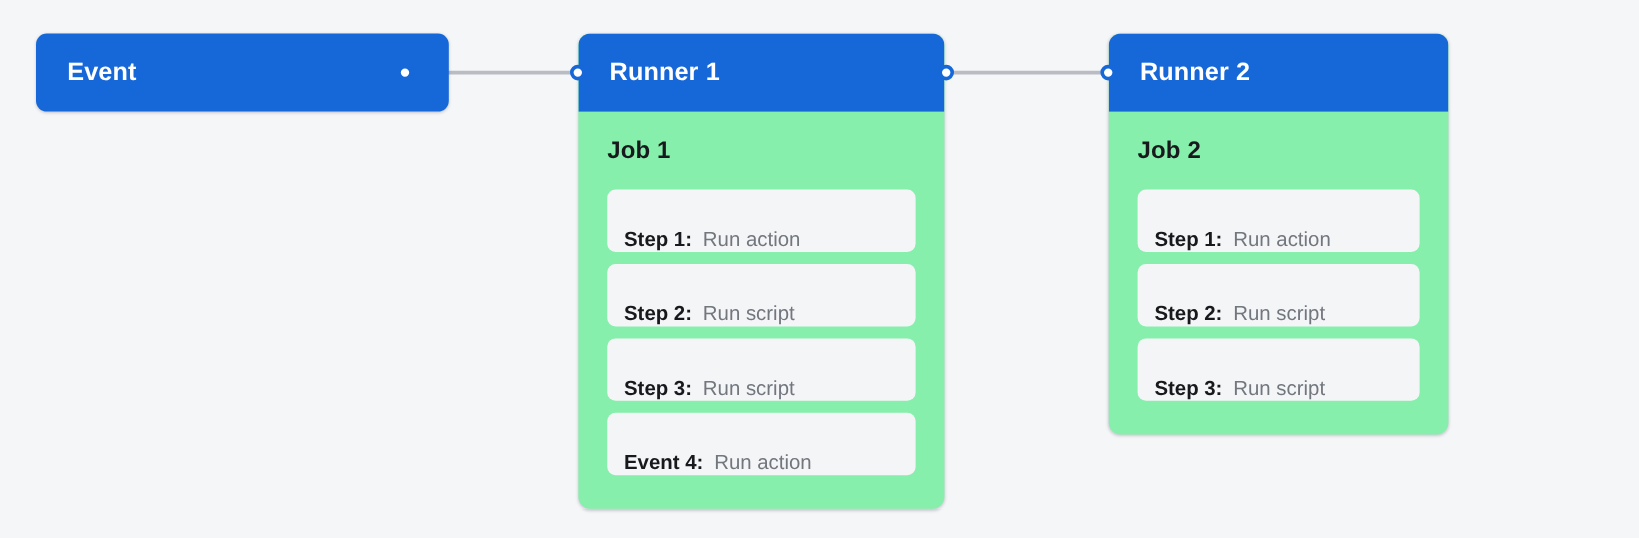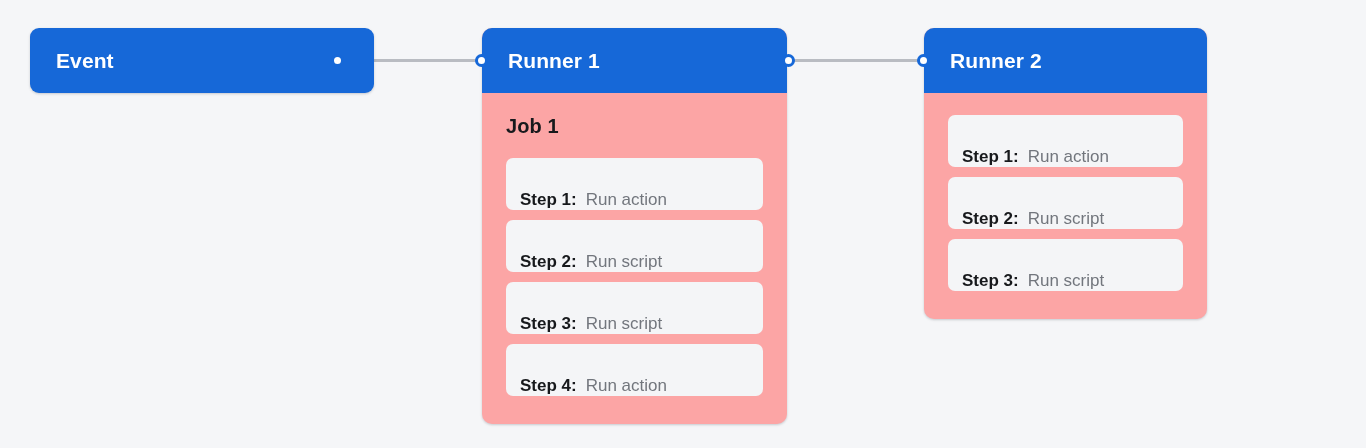--- a/index.html
+++ b/index.html
@@ -67,21 +67,21 @@
   #event-node .node-title {
     color: #ffffff;
     font-size: 21px;
     font-weight: bold;
     letter-spacing: 0.1px;
   }
 
   
   .runner-card {
     position: absolute;
-    background: #fca5a5;
+    background: #86efac;
     border-radius: 10px;
     box-shadow: 0 1px 3px rgba(16,24,40,0.13), 0 1px 2px rgba(16,24,40,0.07);
     overflow: hidden;
     z-index: 4;
   }
   #runner-card-1 { left: 482px; top: 28px; width: 305px; }
   #runner-card-2 { left: 924px; top: 28px; width: 283px; }
 
   .runner-header {
     height: 65px;
@@ -163,35 +163,36 @@
           <span class="step-label">Step 2:</span>
           <span class="step-value">Run script</span>
         </div>
 
         <div class="step-row">
           <span class="step-label">Step 3:</span>
           <span class="step-value">Run script</span>
         </div>
 
         <div class="step-row">
-          <span class="step-label">Step 4:</span>
+          <span class="step-label">Event 4:</span>
           <span class="step-value">Run action</span>
         </div>
 
       </div>
     </div>
   </div>
   <div class="port" id="port-runner1-in"></div>
   <div class="port" id="port-runner1-out"></div>
 
   <div class="runner-card" id="runner-card-2">
     <div class="runner-header">
       <span class="node-title">Runner 2</span>
     </div>
     <div class="runner-body">
+      <div class="job-title">Job 2</div>
       <div class="step-list">
 
         <div class="step-row">
           <span class="step-label">Step 1:</span>
           <span class="step-value">Run action</span>
         </div>
 
         <div class="step-row">
           <span class="step-label">Step 2:</span>
           <span class="step-value">Run script</span>

